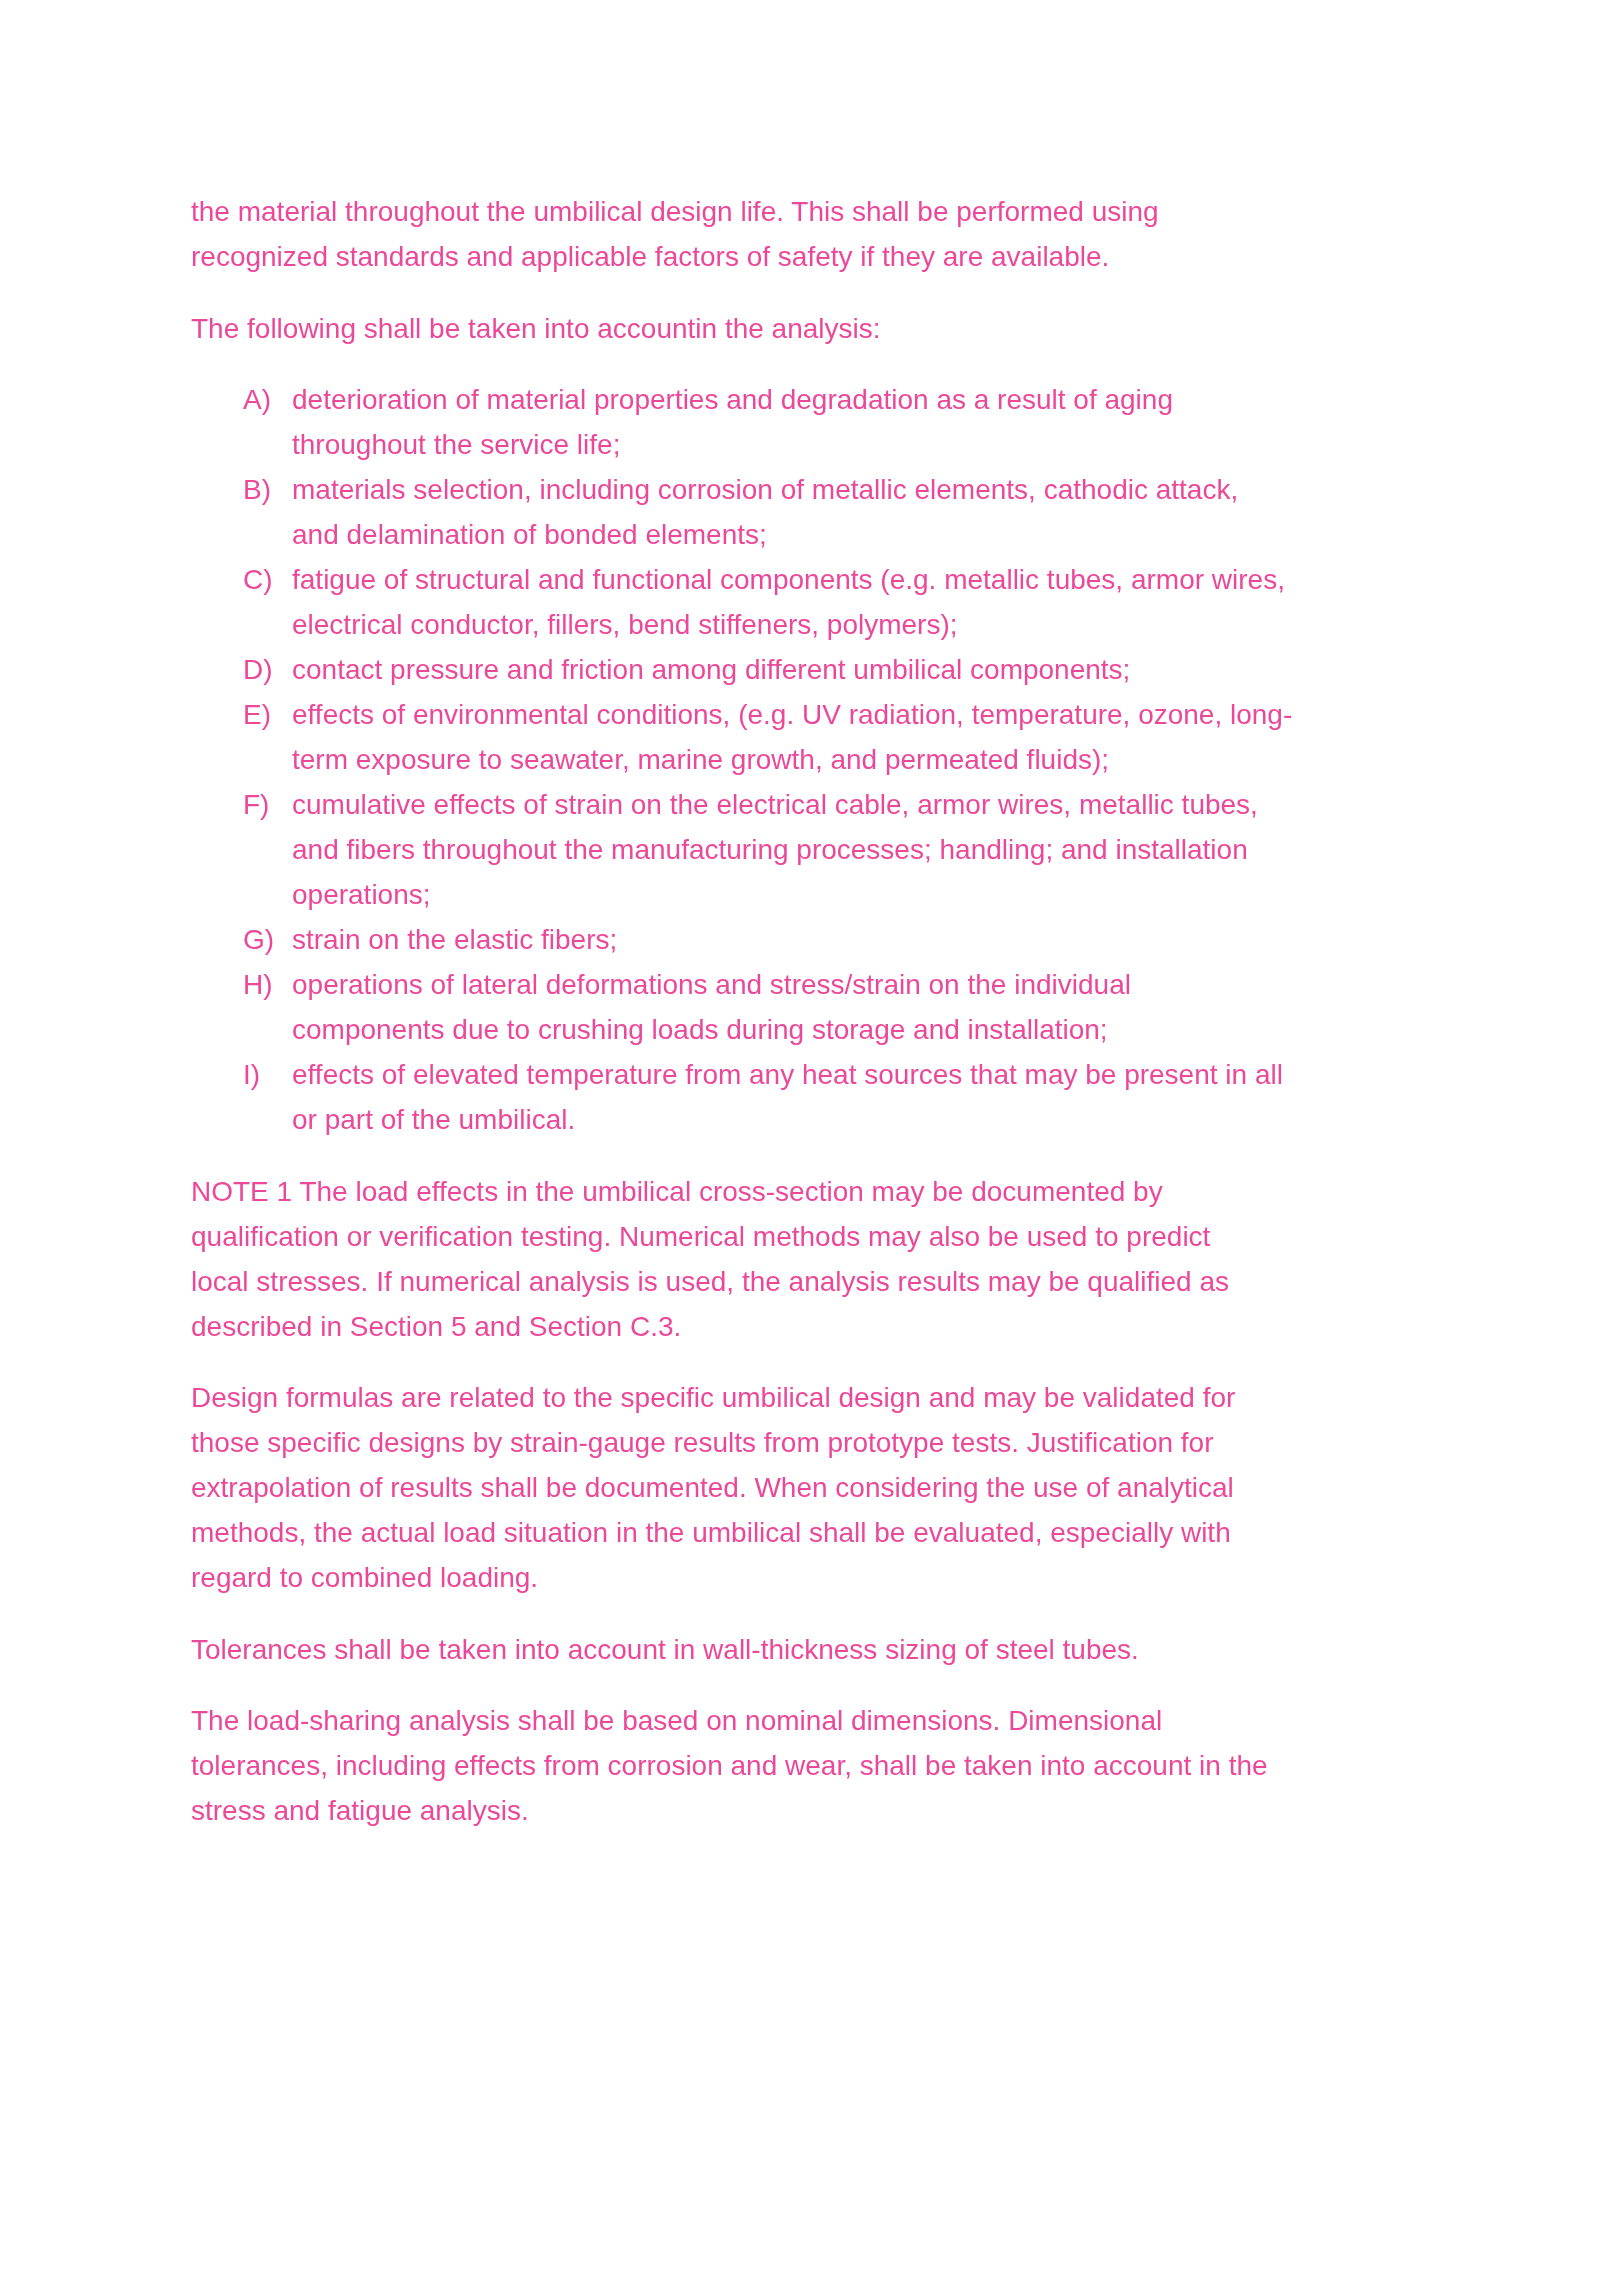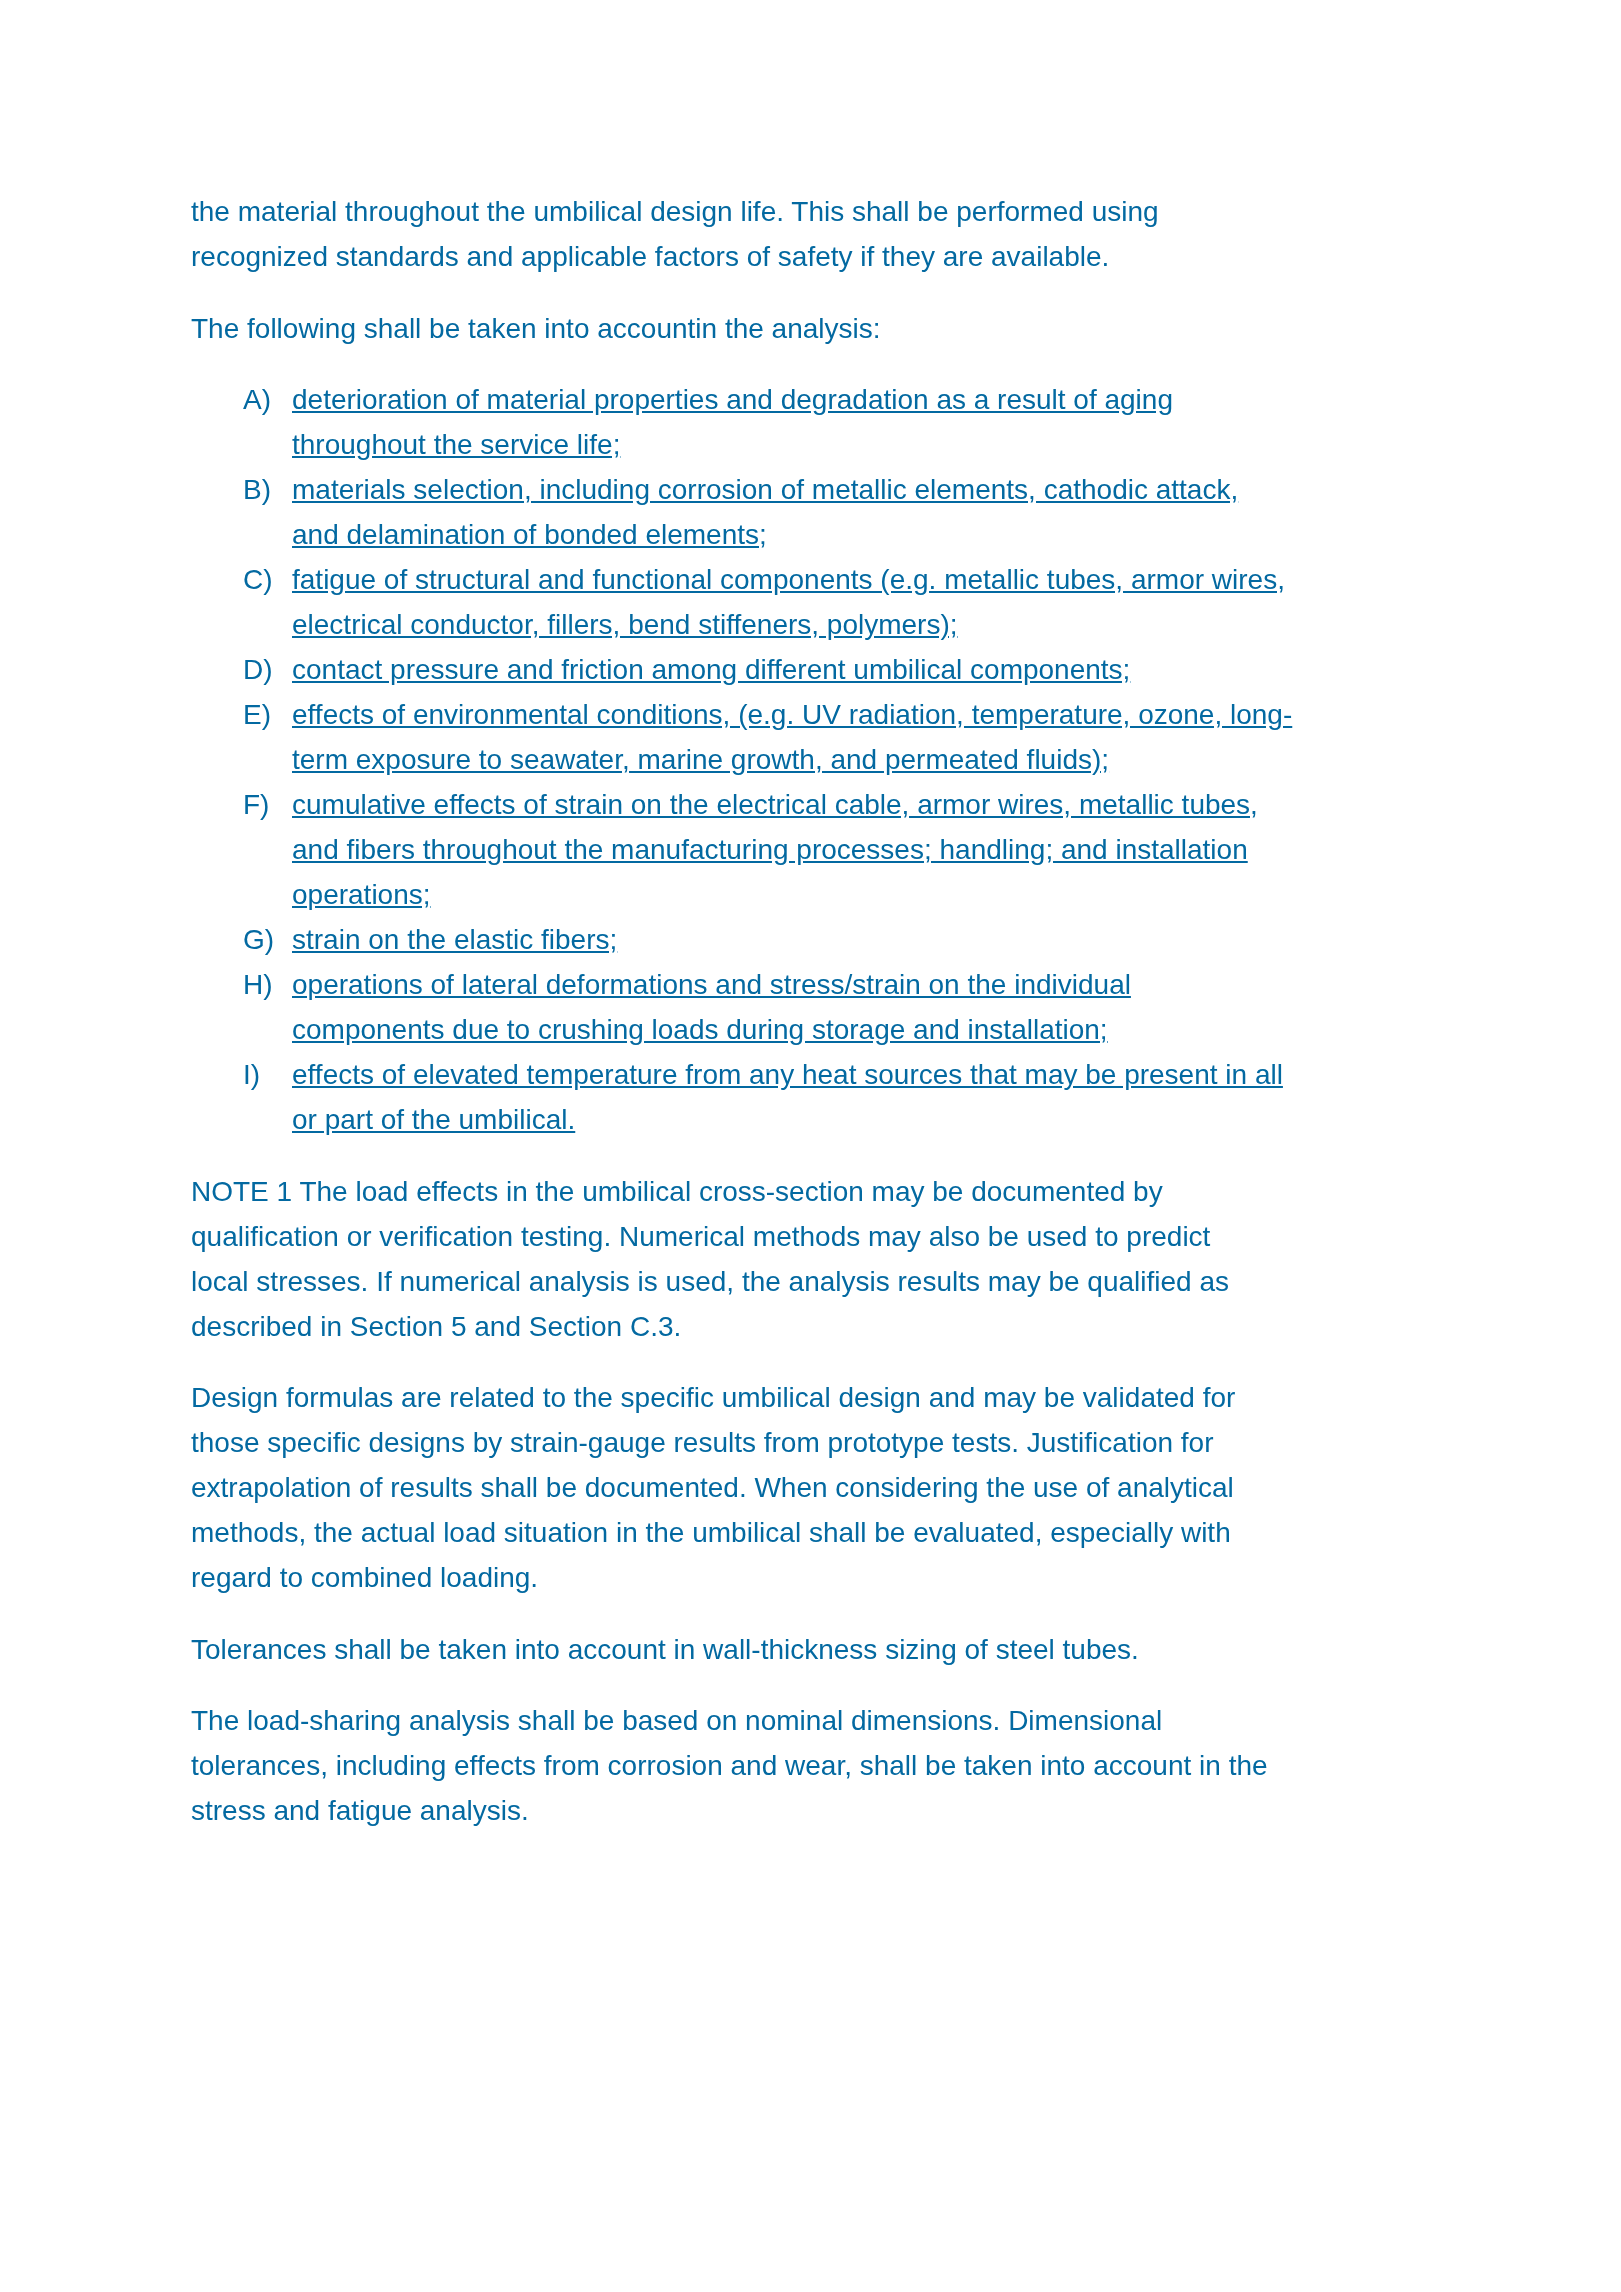--- a/index.html
+++ b/index.html
@@ -12,21 +12,21 @@
     position: relative;
     width: 1621px;
     height: 2293px;
     margin: 0 auto;
     background: #ffffff;
     box-sizing: border-box;
     padding: 189px 194px 0 191px;
     font-family: "Liberation Sans", "DejaVu Sans", sans-serif;
     font-size: 28px;
     line-height: 45px;
-    color: #0369a1;
+    color: #ec4899;
     overflow: hidden;
   }
   .para {
     margin: 0 0 26.5px 0;
     white-space: pre-line;
   }
   .lettered-list {
     margin: 0 0 26.5px 0;
   }
   .list-item {
@@ -34,21 +34,20 @@
     align-items: flex-start;
     padding-left: 52px;
     box-sizing: border-box;
   }
   .list-item-label {
     flex: 0 0 49px;
   }
   .list-item-text {
     flex: 1 1 auto;
     white-space: pre-line;
-    text-decoration: underline;
   }
 </style>
 </head>
 <body>
 
 <div class="page">
 
   <p class="para">the material throughout the umbilical design life. This shall be performed using
 recognized standards and applicable factors of safety if they are available.</p>
 

